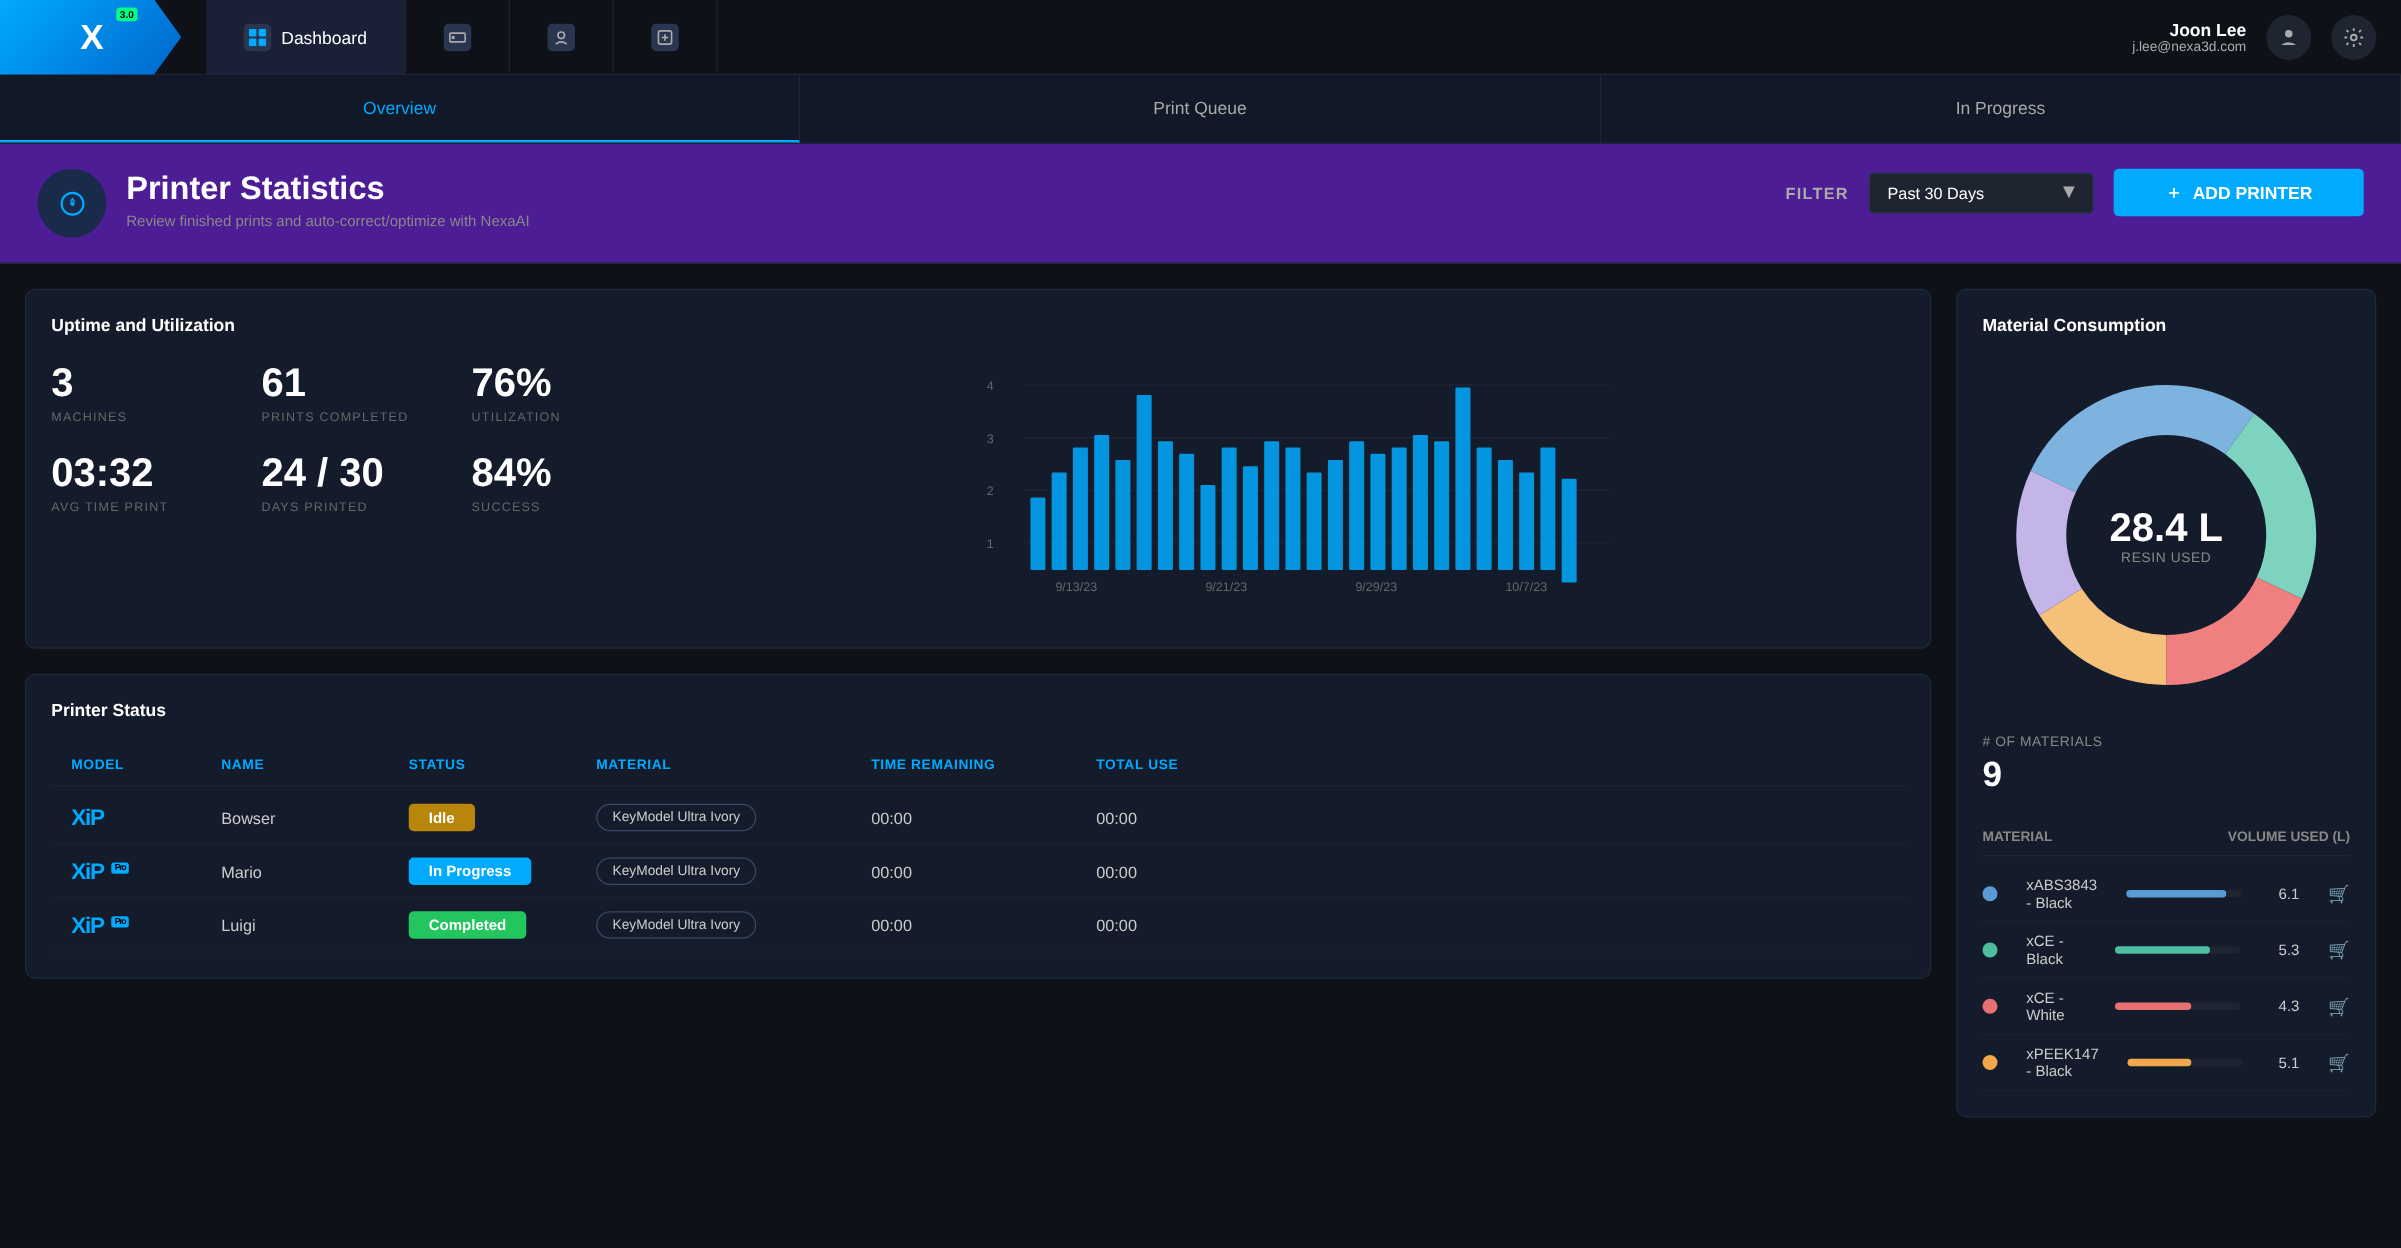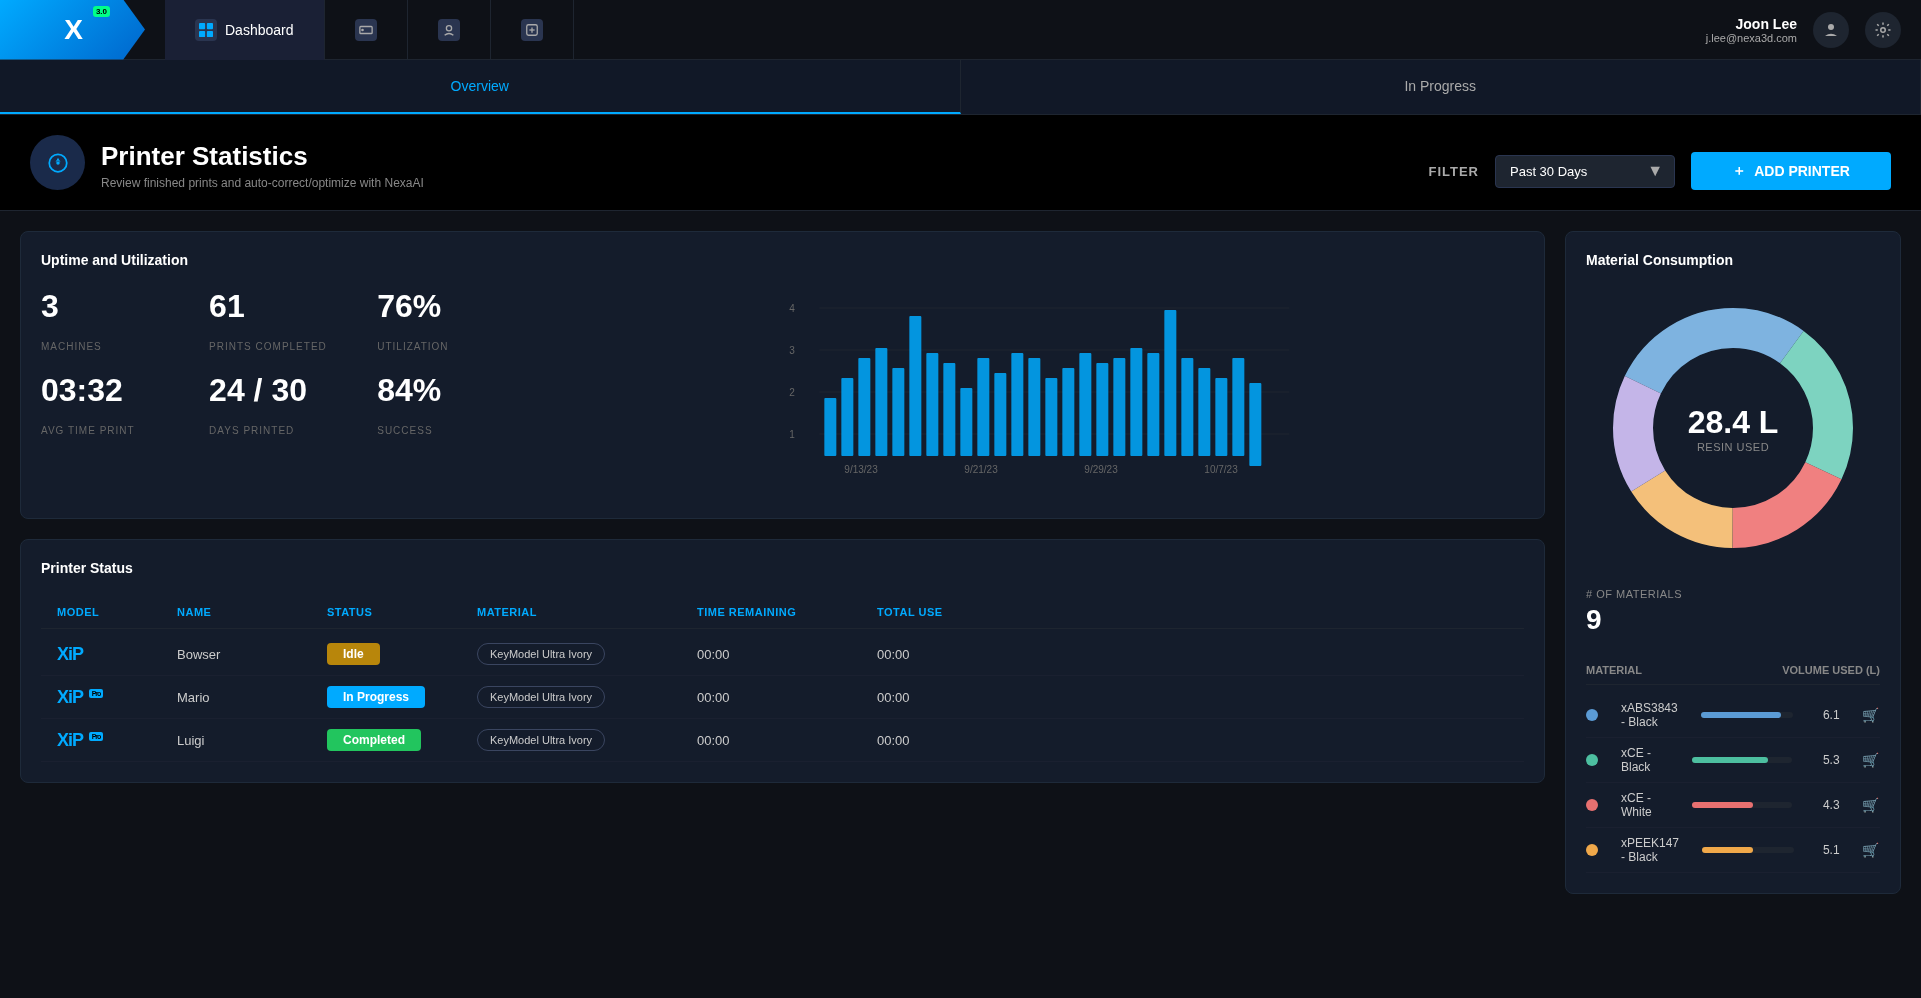--- a/index.html
+++ b/index.html
@@ -126,23 +126,23 @@
       border-right: 1px solid #1e2530;
     }
     .sec-tab.active {
       color: #00aaff;
       border-bottom: 2px solid #00aaff;
     }
 
     
     .page-header {
       display: flex;
-      align-items: flex-end;
+      align-items: flex-start;
       padding: 20px 30px;
-      background: #000000;
+      background: #4c1d95;
       border-bottom: 1px solid #1e2530;
     }
     .page-icon {
       width: 55px;
       height: 55px;
       border-radius: 50%;
       background: #1a2a4a;
       display: flex;
       align-items: center;
       justify-content: center;
@@ -251,21 +251,21 @@
     .stat-item {}
     .stat-value {
       font-size: 32px;
       font-weight: 700;
       color: #fff;
     }
     .stat-label {
       font-size: 10px;
       color: #666;
       letter-spacing: 1px;
-      margin-top: 16px;
+      margin-top: 4px;
       text-transform: uppercase;
     }
 
     
     .chart-area {
       position: relative;
       height: 200px;
       margin-top: 10px;
     }
 
@@ -504,20 +504,23 @@
         <circle cx="12" cy="12" r="3"></circle>
         <path d="M12 2v3M12 19v3M2 12h3M19 12h3M4.22 4.22l2.12 2.12M17.66 17.66l2.12 2.12M4.22 19.78l2.12-2.12M17.66 6.34l2.12-2.12"></path>
       </svg>
     </div>
   </div>
 </div>
 
 <div class="sec-nav">
   <div class="sec-tab active">
     <span>Overview</span>
+  </div>
+  <div class="sec-tab">
+    <span>Print Queue</span>
   </div>
   <div class="sec-tab">
     <span>In Progress</span>
   </div>
 </div>
 
 <div class="page-header">
   <div class="page-icon">
     <svg width="28" height="28" viewBox="0 0 32 32" fill="none">
       <circle cx="16" cy="16" r="10" stroke="#00aaff" stroke-width="2" fill="none"></circle>

